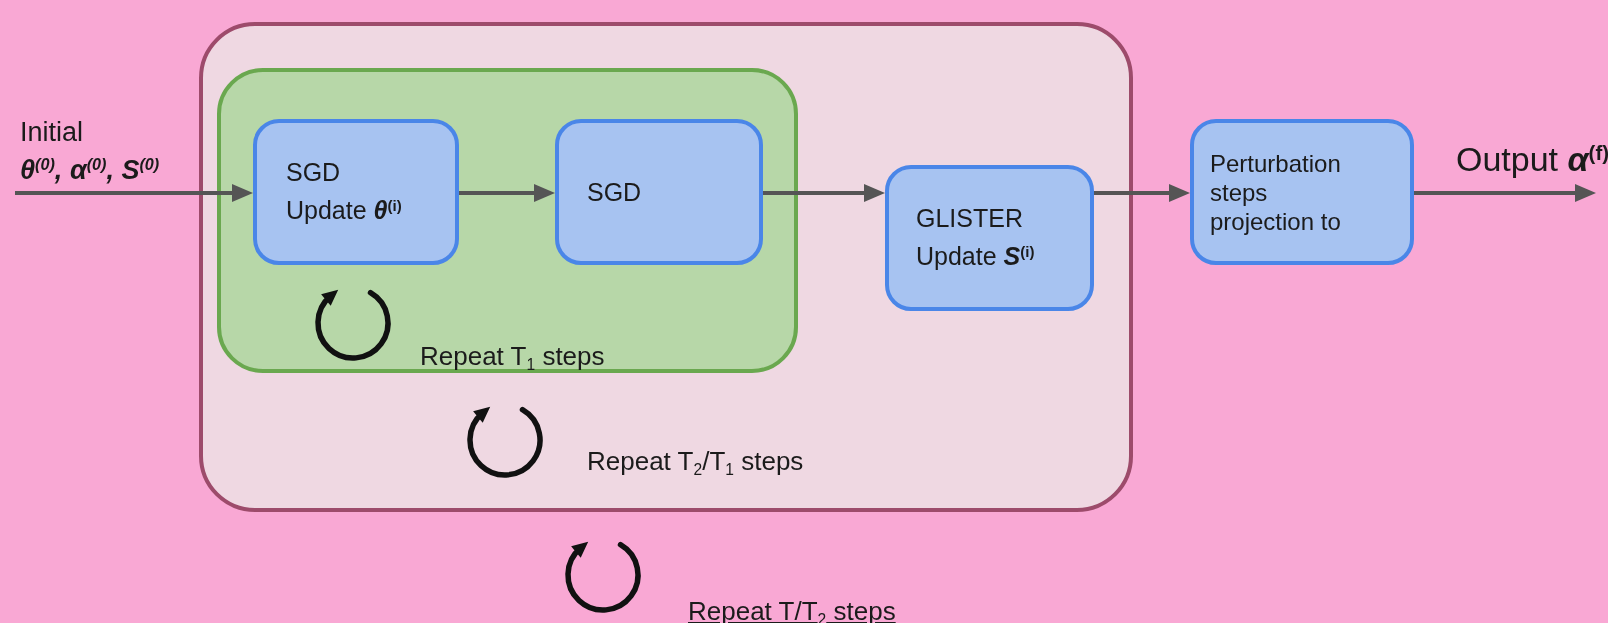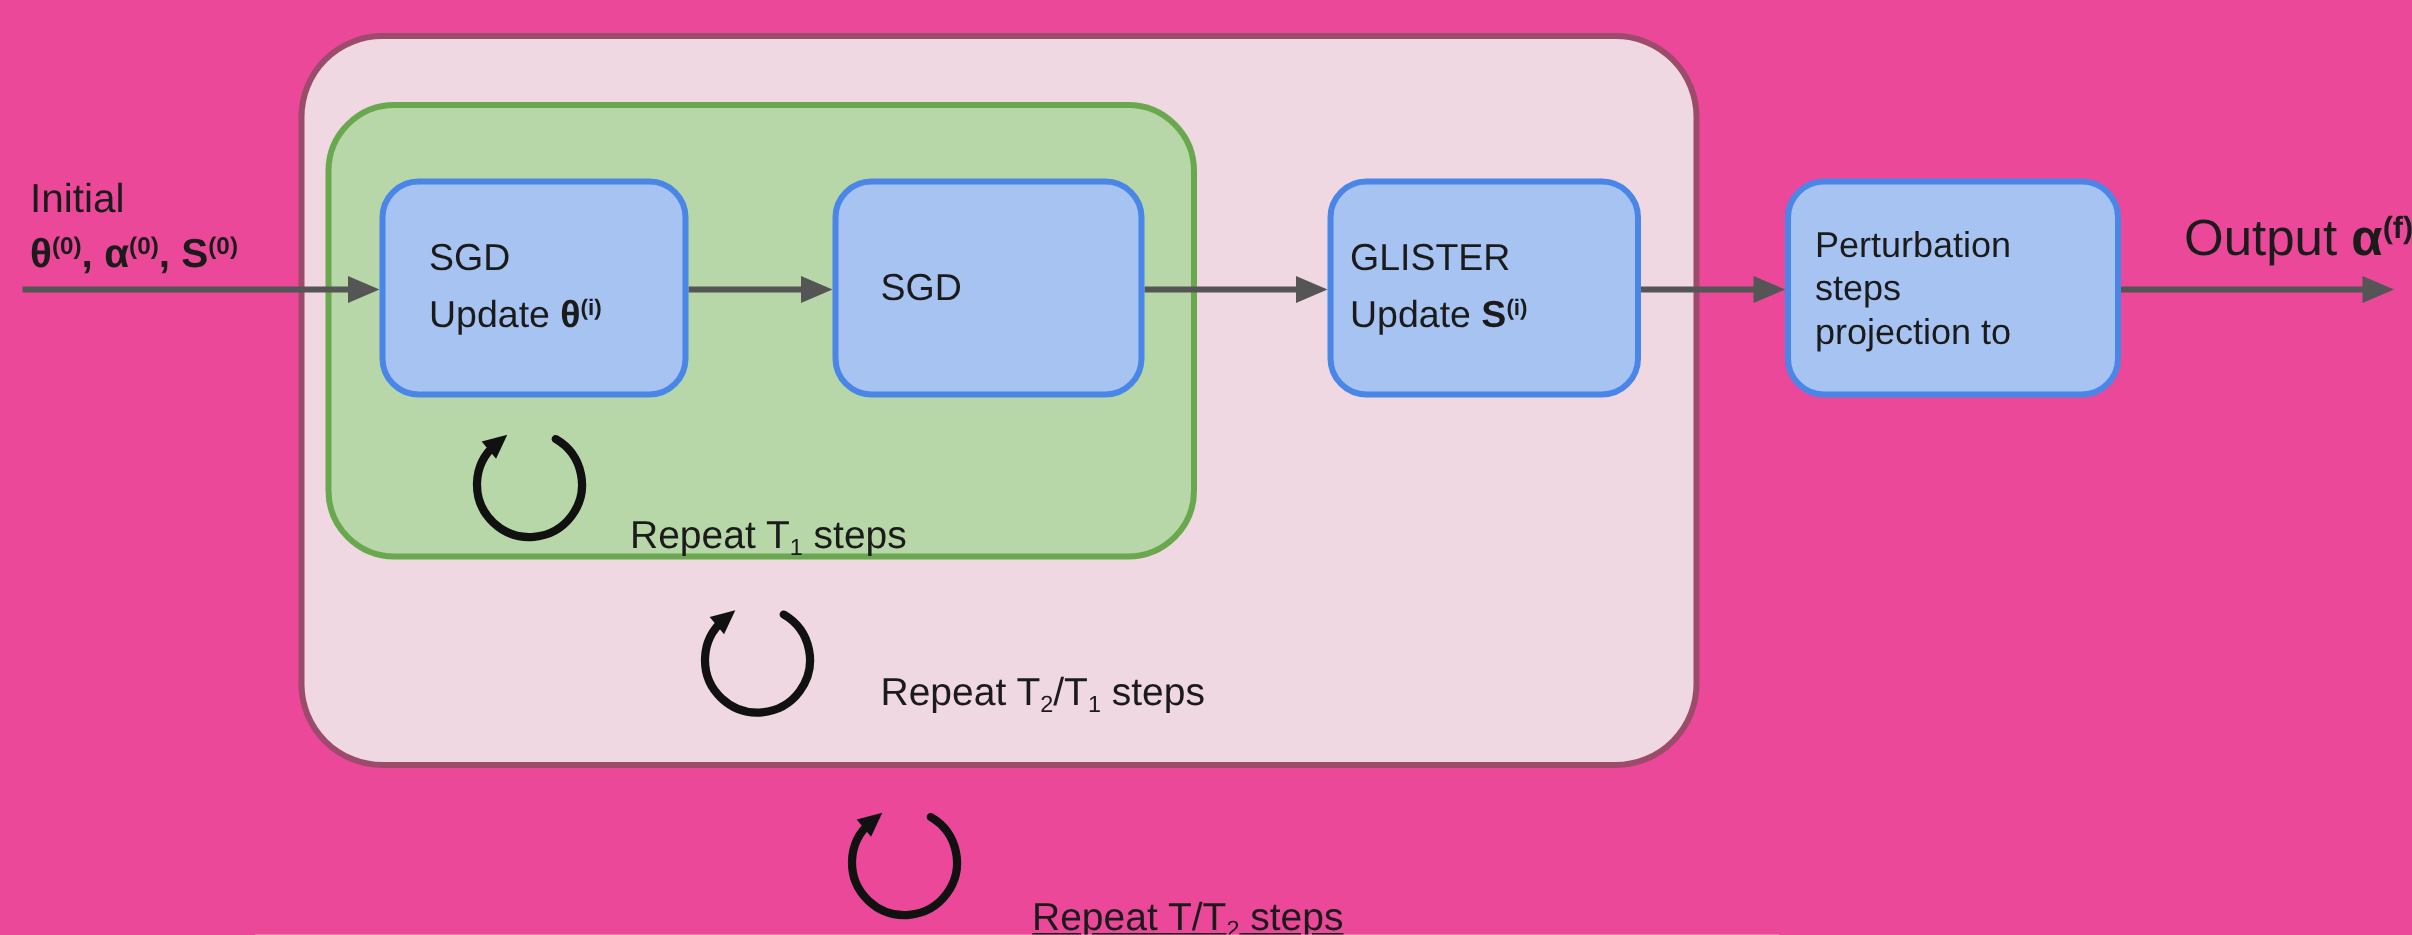--- a/index.html
+++ b/index.html
@@ -3,37 +3,37 @@
 <meta charset="utf-8">
 <style>
   :root {
     --outer-fill:#efd8e2; --outer-border:#9d4b6b;
     --inner-fill:#b7d7a8; --inner-border:#6aa84f;
     --box-fill:#a7c3f1;  --box-border:#4a86e8;
     --arrow:#555555; --loop-arrow:#111111; --text:#1b1b1b;
   }
   * { box-sizing:border-box; margin:0; padding:0; }
   body { background:#ffffff; font-family:"Liberation Sans", sans-serif; color:var(--text); }
-  .canvas { position:relative; width:1608px; height:623px; background:#ec4899; overflow:hidden; }
+  .canvas { position:relative; width:1608px; height:623px; background:#f9a8d4; overflow:hidden; }
 
   .outer-container { position:absolute; left:199px; top:22px; width:934px; height:490px;
     background:var(--outer-fill); border:4px solid var(--outer-border); border-radius:56px; }
   .inner-container { position:absolute; left:217px; top:68px; width:581px; height:305px;
     background:var(--inner-fill); border:4px solid var(--inner-border); border-radius:46px; }
 
   .proc-box { position:absolute; top:119px; height:146px;
     background:var(--box-fill); border:4px solid var(--box-border); border-radius:26px;
     display:flex; flex-direction:column; justify-content:center;
     font-size:25px; line-height:33px; color:var(--text); }
   .box-1 { left:253px; width:206px; padding-left:29px; }
   .box-2 { left:555px; width:208px; padding-left:28px; }
-  .box-3 { left:885px; width:209px; padding-left:11px; }
+  .box-3 { left:885px; width:209px; padding-left:27px;margin-top:46px; }
   .box-4 { left:1190px; width:224px; padding-left:16px; font-size:24px; line-height:29px; }
 
-  .bold { font-weight:bold; }
+  .bold { font-weight:bold;font-style:italic; }
   .sup { font-size:0.6em; vertical-align:0.55em; font-weight:bold; }
   .sub { font-size:0.6em; vertical-align:-0.3em; }
 
   .flow-arrow { position:absolute; top:184px; height:18px; }
   .flow-arrow .shaft { position:absolute; left:0; right:18px; top:7px; height:4px; background:var(--arrow); }
   .flow-arrow .head { position:absolute; right:0; top:0; width:0; height:0;
     border-top:9px solid transparent; border-bottom:9px solid transparent; border-left:21px solid var(--arrow); }
 
   .free-label { position:absolute; white-space:nowrap; }
   .initial-label { left:20px; top:116px; font-size:27px; line-height:32px; }

